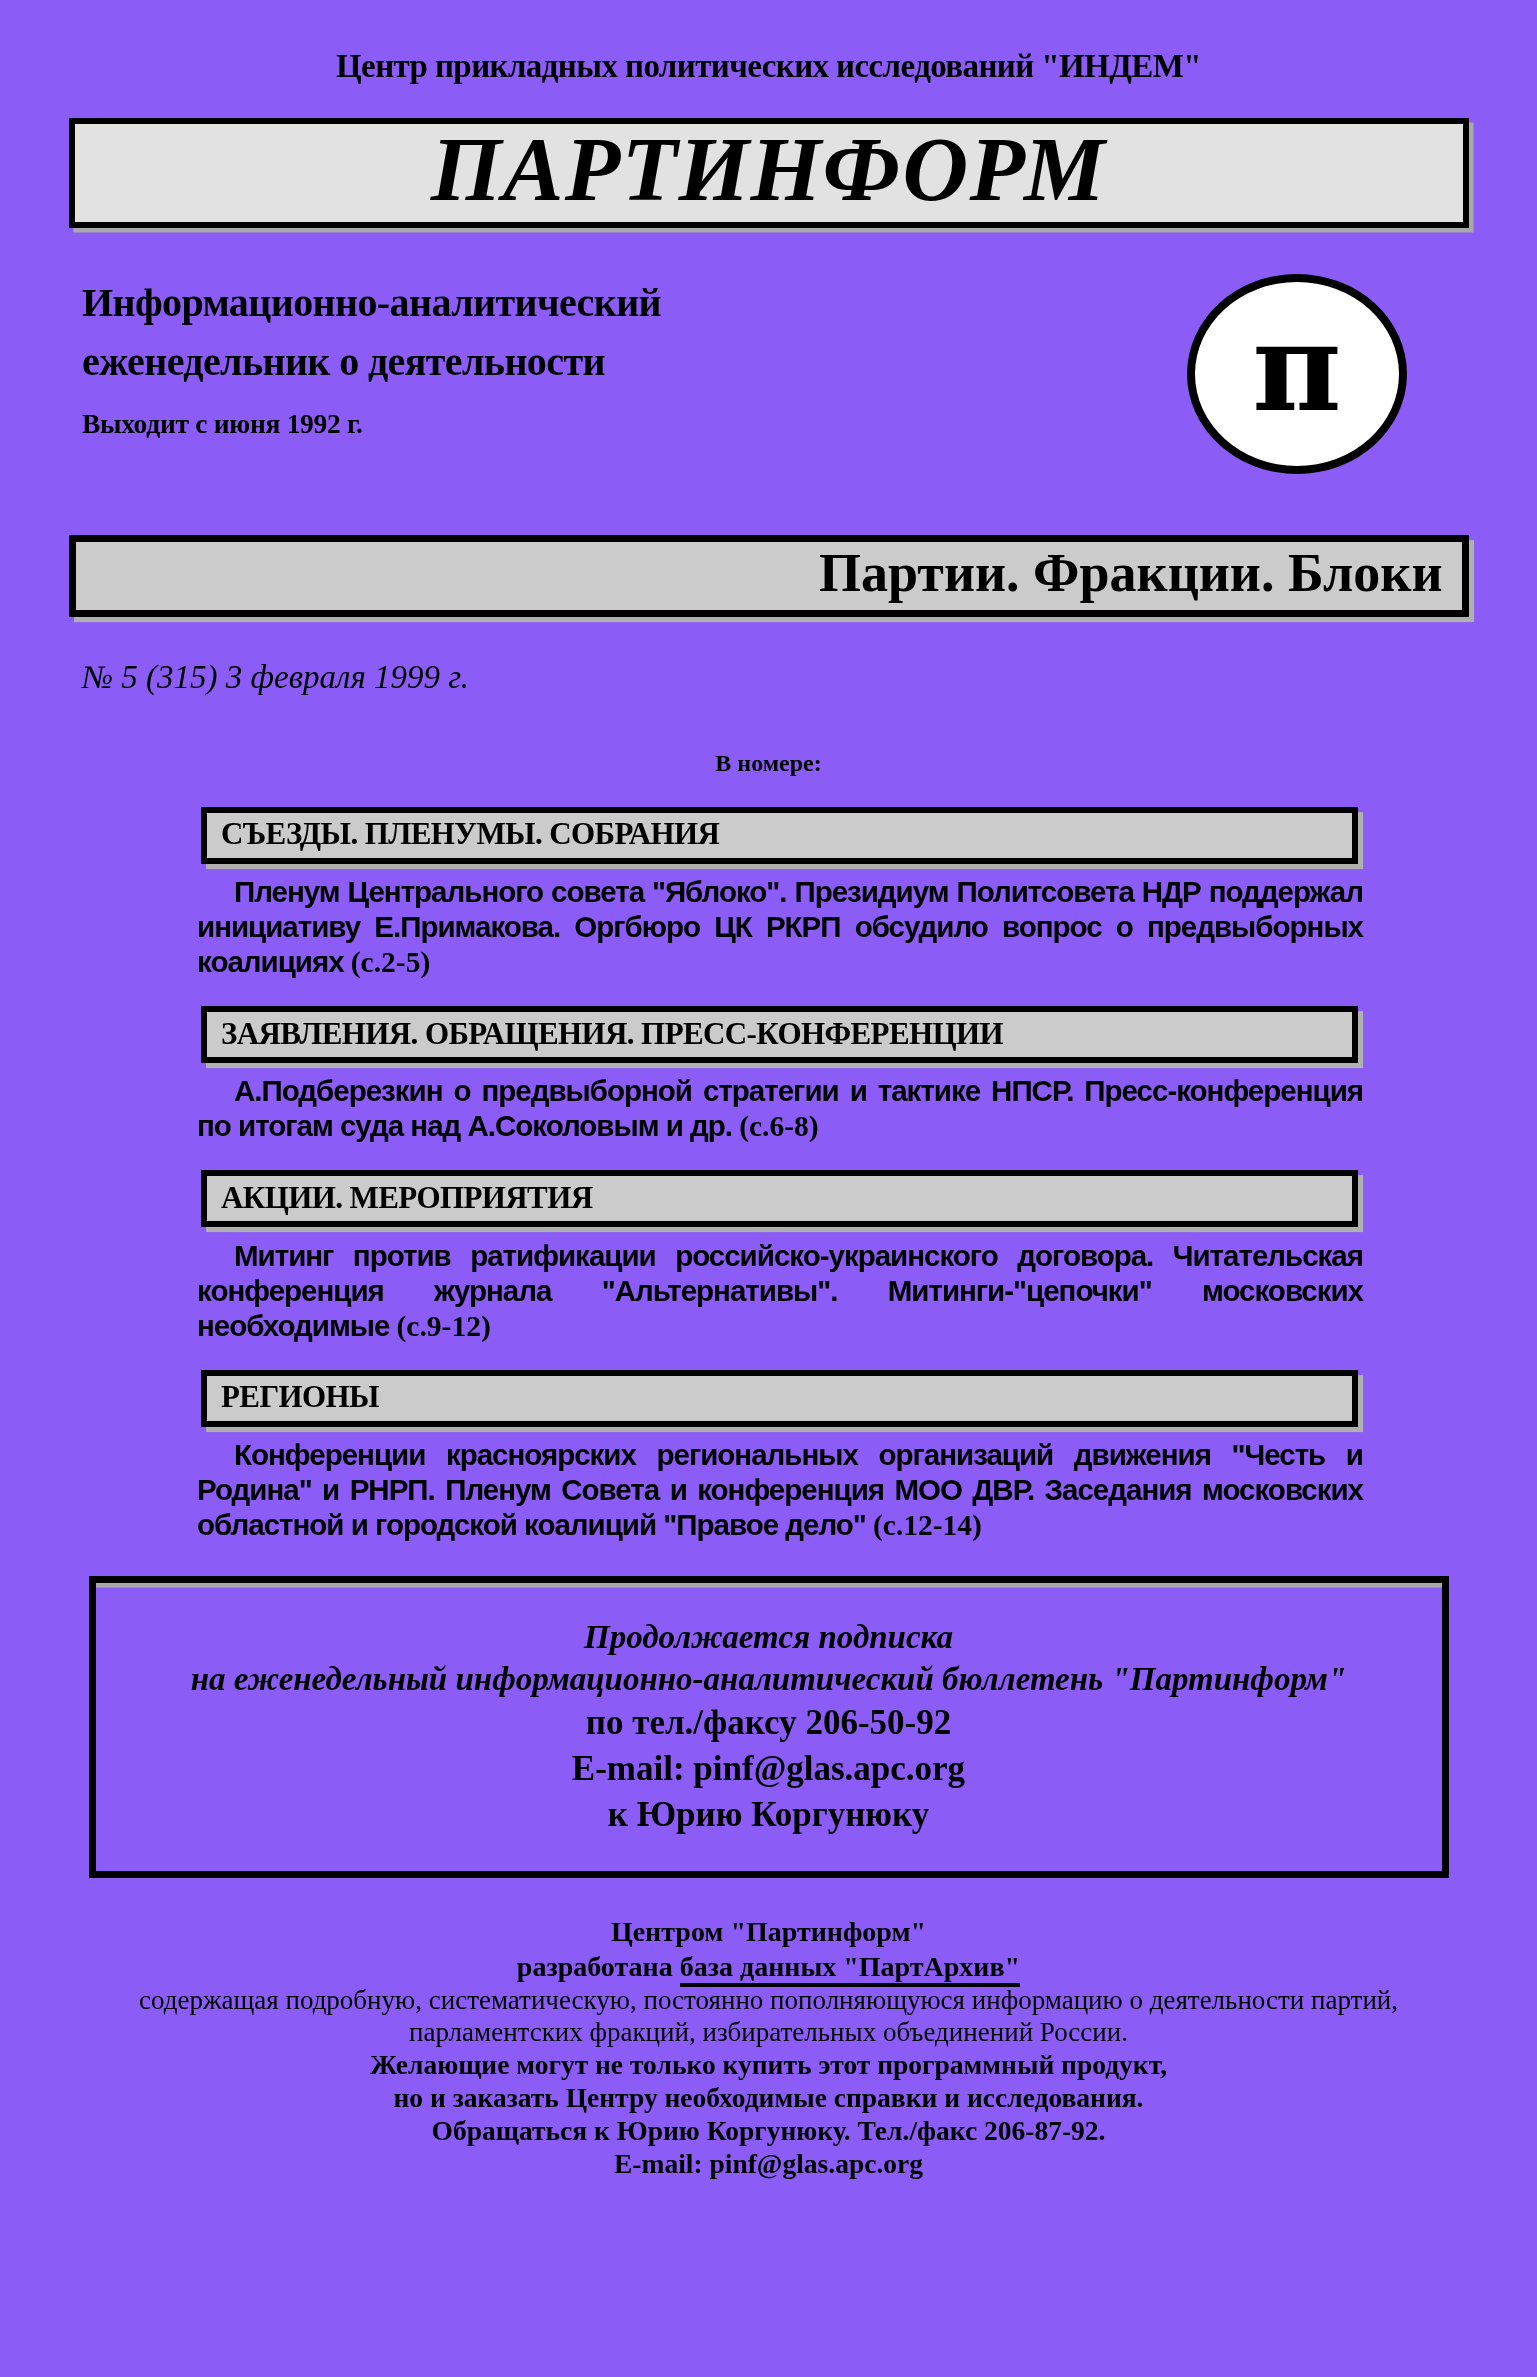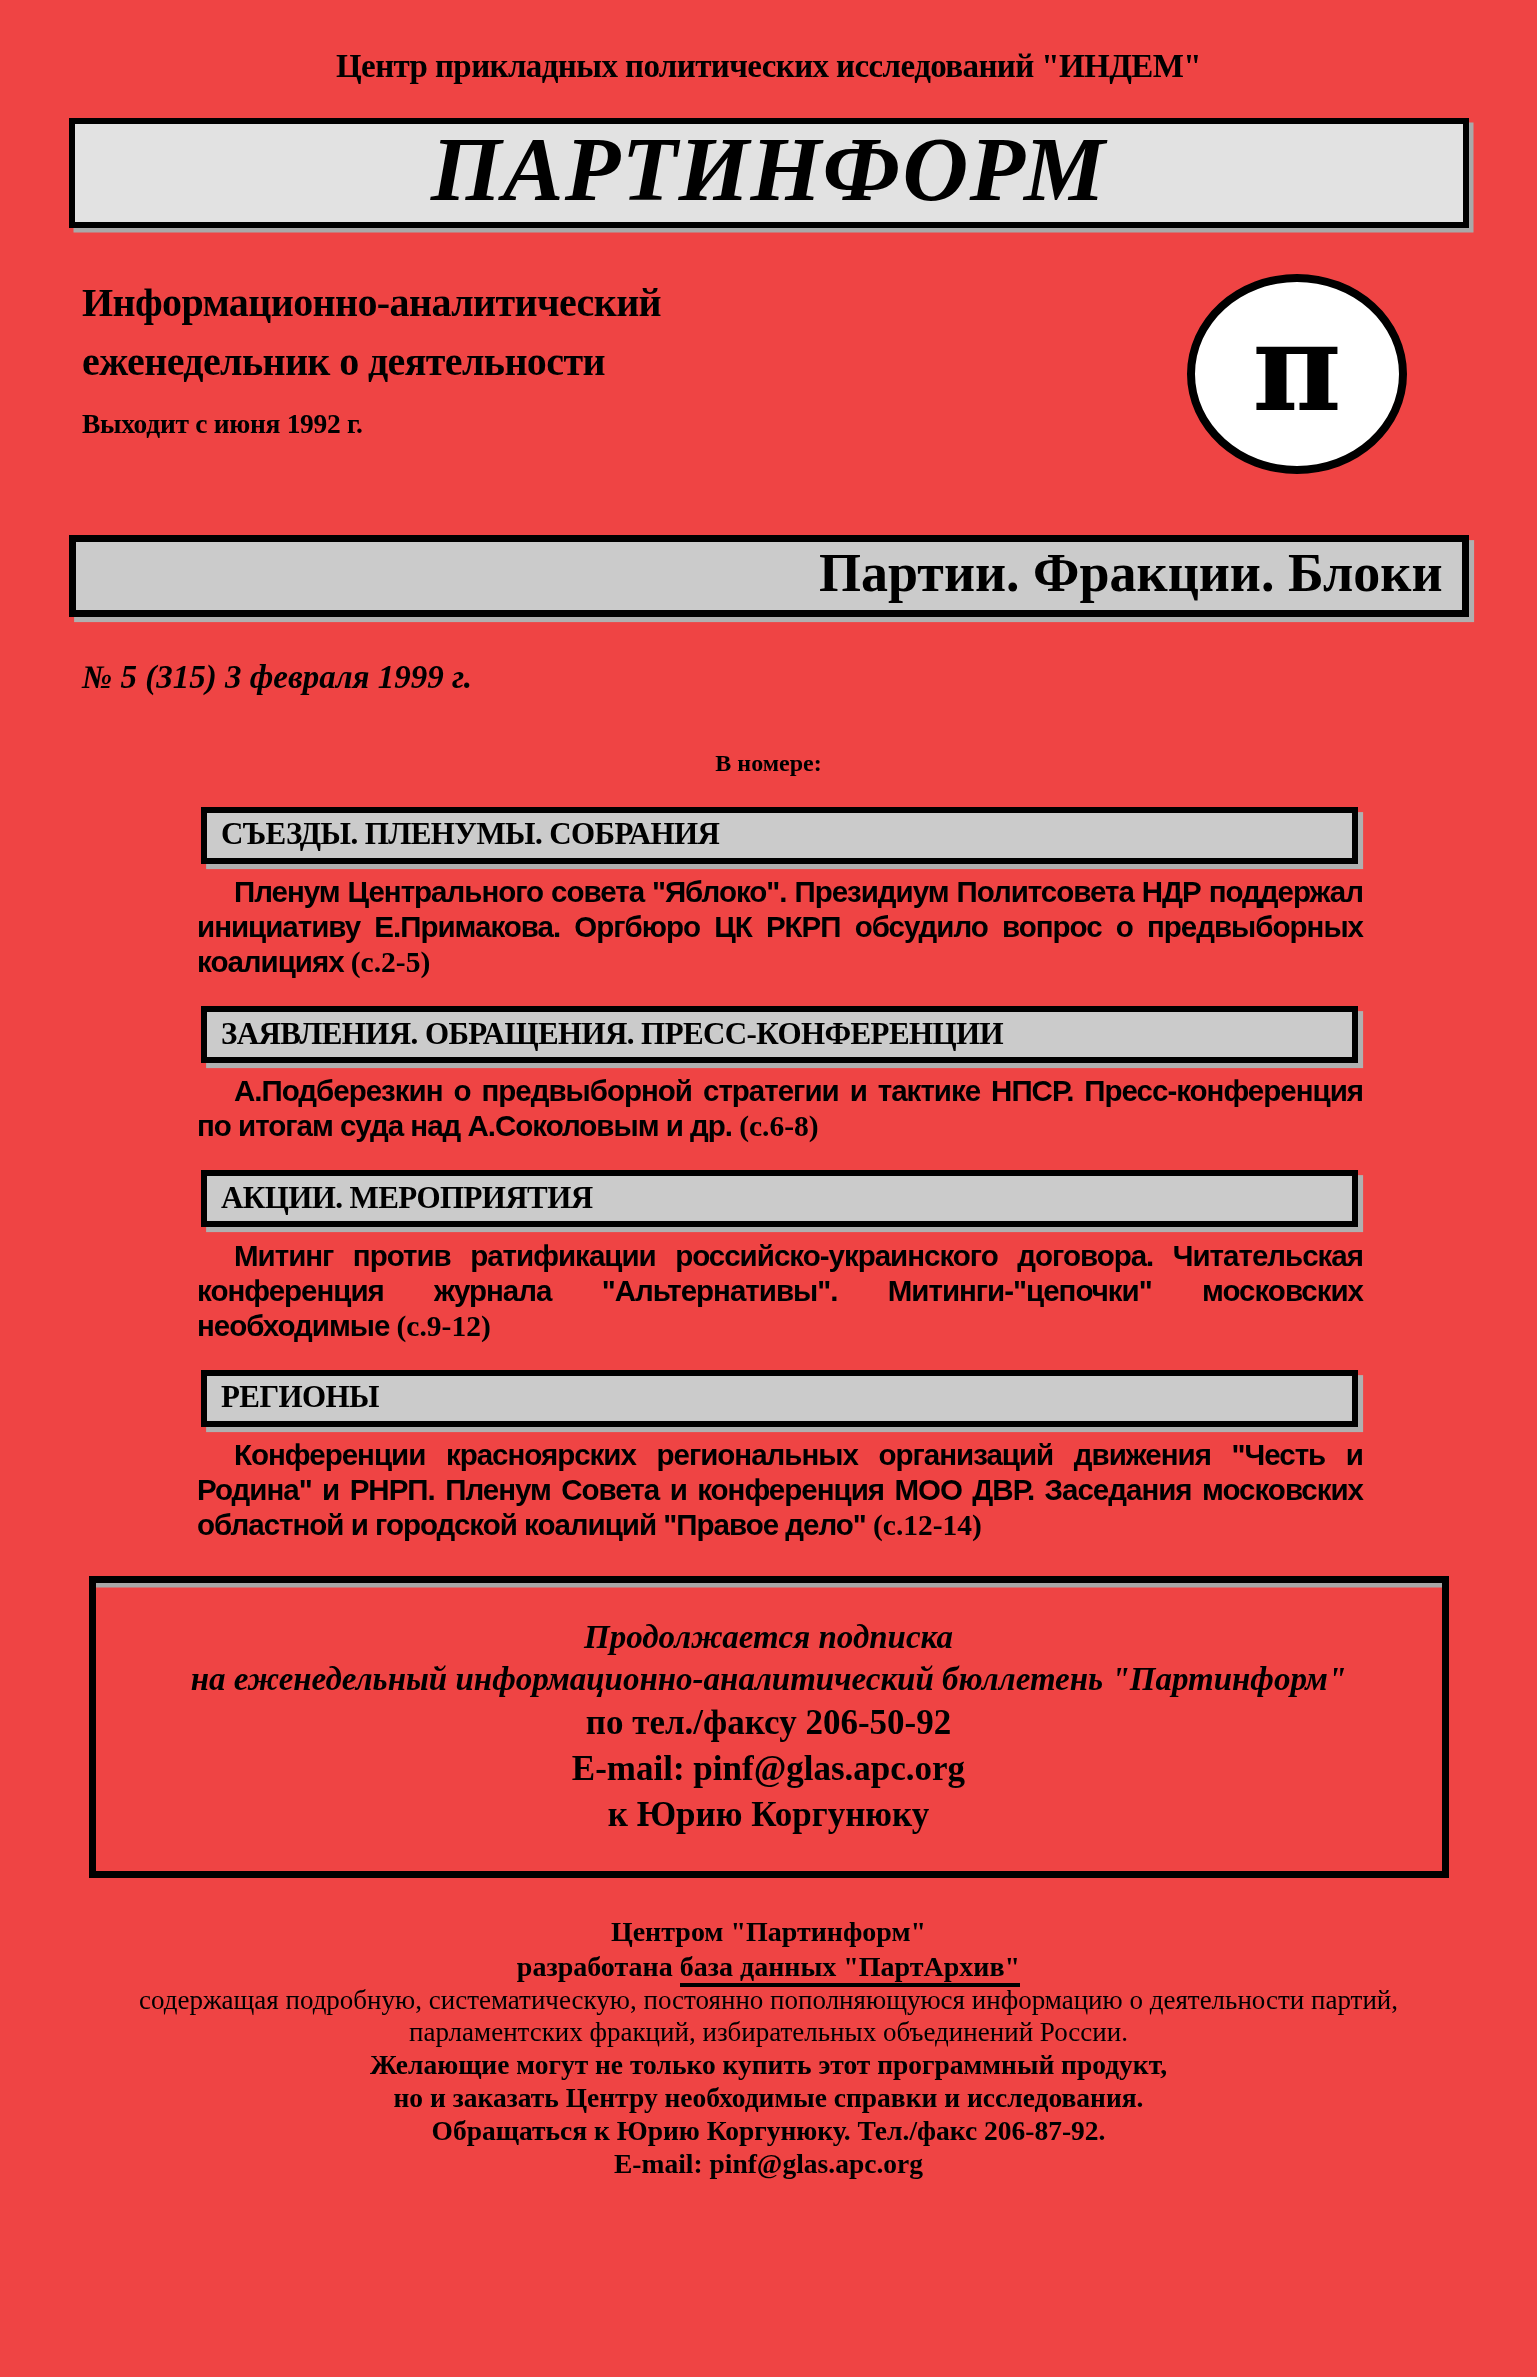--- a/index.html
+++ b/index.html
@@ -1,21 +1,21 @@
 <!DOCTYPE html>
 <html style="font-size:10.2px"><head>
 <meta charset="utf-8">
 <style>
   html, body { margin: 0; padding: 0; background: #ffffff; }
   .page {
     position: relative;
     width: 1537px;
     height: 2377px;
     margin: 0 auto;
-    background: #ef4444;
+    background: #8b5cf6;
     color: #000000;
     font-family: "Liberation Serif", "DejaVu Serif", serif;
     overflow: hidden;
   }
 
   
   .org-line {
     padding-top: 46px;
     text-align: center;
     font-weight: bold;
@@ -99,21 +99,21 @@
     text-align: right;
     font-weight: bold;
     font-size: 54px;
     line-height: 63px;
     padding: 0 19px 5px 0;
   }
 
   
   .issue-line {
     margin: 42px 0 0 82px;
-    font-weight: bold;
+    font-weight: normal;
     font-style: italic;
     font-size: 33px;
   }
   .in-issue {
     margin-top: 54px;
     text-align: center;
     font-weight: bold;
     font-size: 24px;
   }
 

